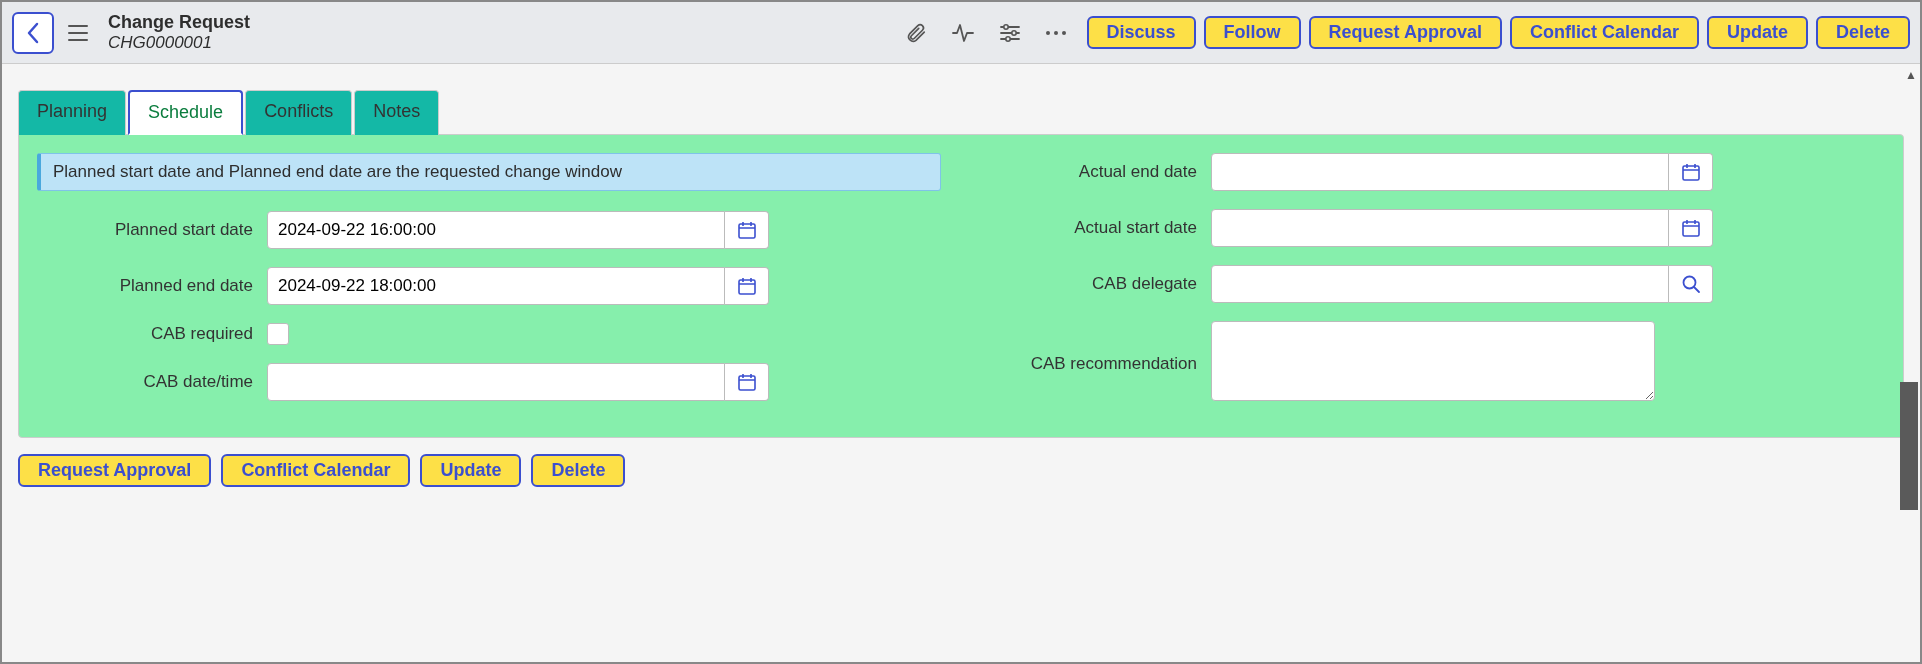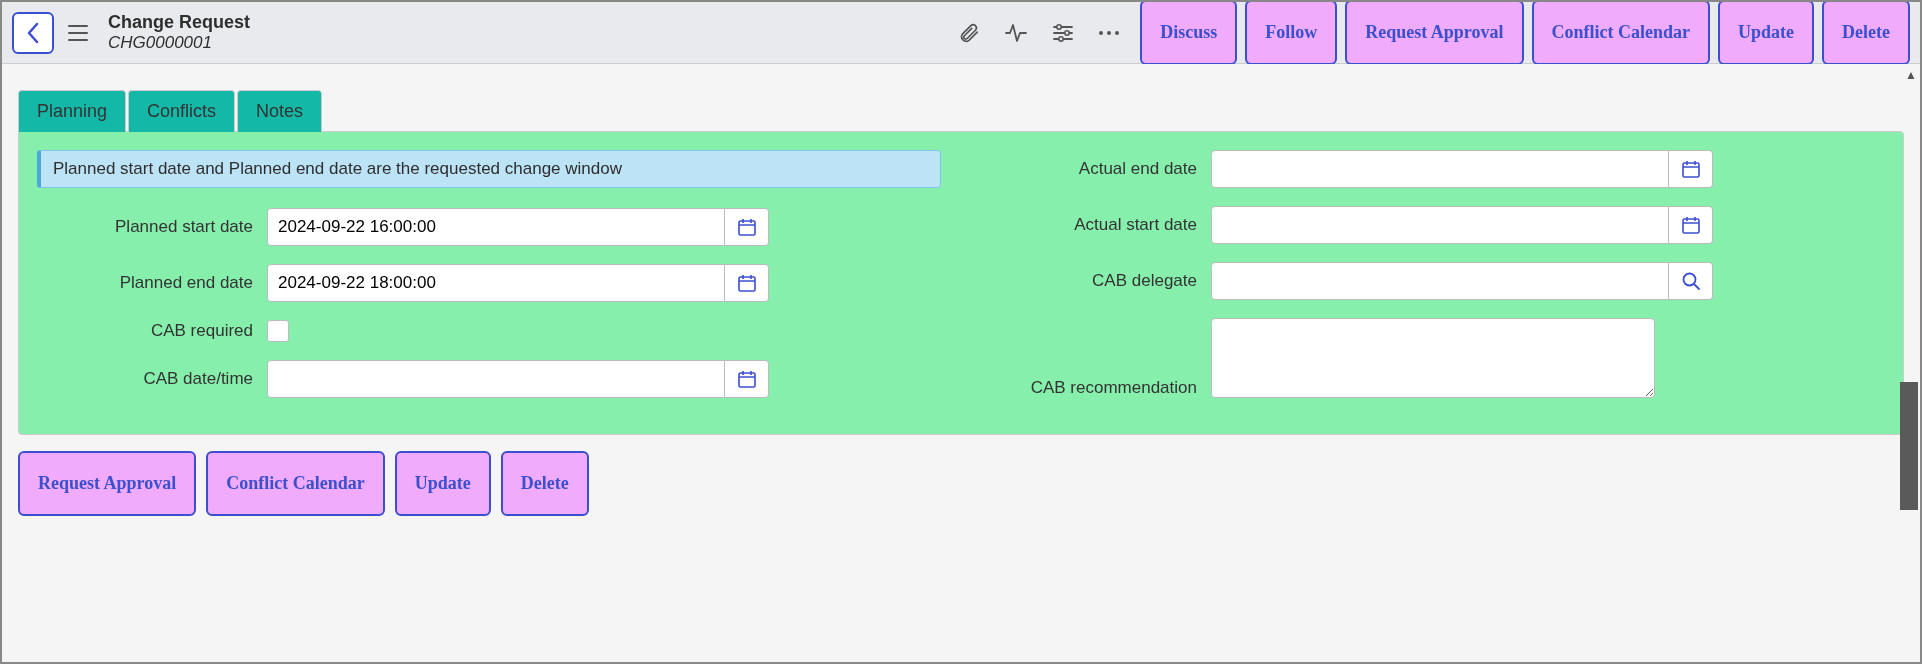--- a/index.html
+++ b/index.html
@@ -58,28 +58,27 @@
 }
 .header-icons span { cursor: pointer; display:flex; align-items:center; }
 .header-buttons {
   display: flex;
   gap: 8px;
   align-items: center;
 }
 .btn {
   border: 2px solid #3b4fcf;
   border-radius: 6px;
-  background: #f0abfc;
+  background: #fde047;
   color: #3b4fcf;
   font-size: 18px;
   font-weight: 600;
-  padding: 20px 18px;
+  padding: 4px 18px;
   cursor: pointer;
   white-space: nowrap;
-  font-family: Liberation Serif, serif;
 }
 
 .content-area {
   background: #f5f5f5;
   padding: 26px 16px 16px 16px;
   height: calc(100% - 62px);
   overflow-y: auto;
   position: relative;
 }
 .tabs {
@@ -121,21 +120,21 @@
   border-radius: 3px;
   padding: 8px 12px;
   font-size: 17px;
   margin-bottom: 20px;
 }
 .form-row {
   display: flex;
   align-items: center;
   margin-bottom: 18px;
 }
-.form-row.top { align-items: flex-end; }
+.form-row.top { align-items: center; }
 .form-label {
   width: 230px;
   text-align: right;
   font-size: 17px;
   padding-right: 14px;
   color: #333;
 }
 .input-wrap {
   display: flex;
   align-items: stretch;
@@ -253,20 +252,21 @@
     <button class="btn">Conflict Calendar</button>
     <button class="btn">Update</button>
     <button class="btn">Delete</button>
   </div>
 </div>
 
 <div class="content-area">
 
   <div class="tabs">
     <div class="tab">Planning</div>
+    <div class="tab active">Schedule</div>
     <div class="tab">Conflicts</div>
     <div class="tab">Notes</div>
   </div>
 
   <div class="tab-body">
 
     <div class="col">
       <div class="banner">Planned start date and Planned end date are the requested change window</div>
 
       <div class="form-row">

